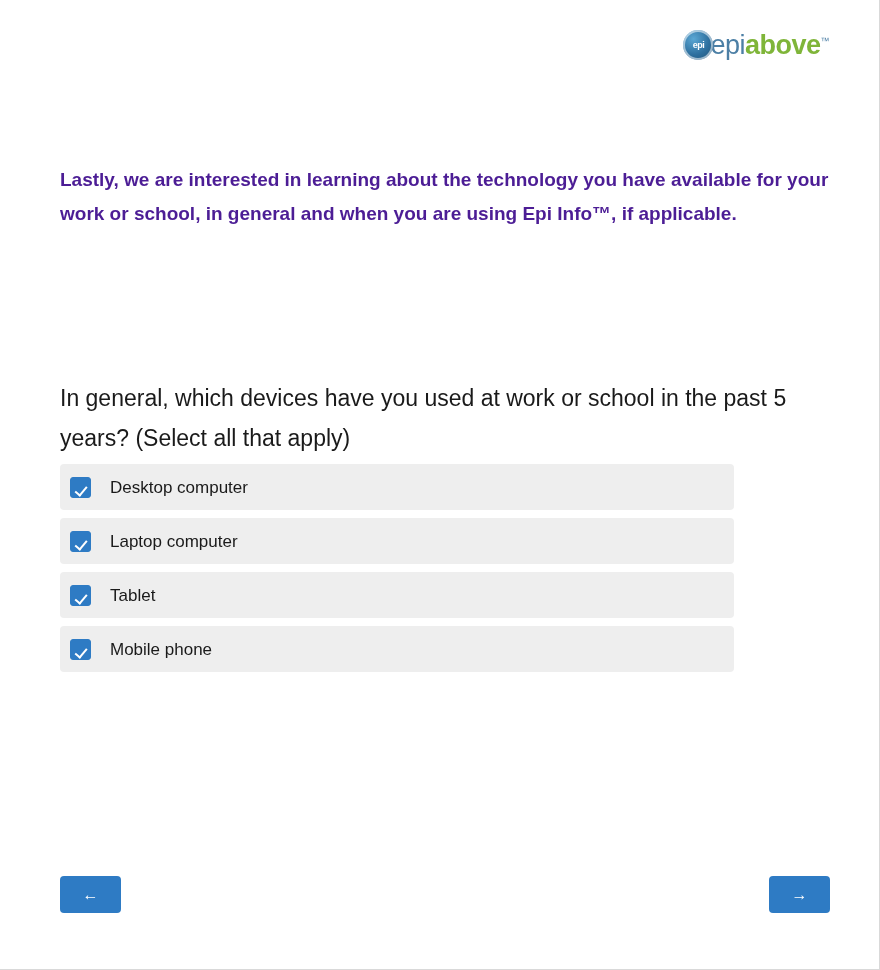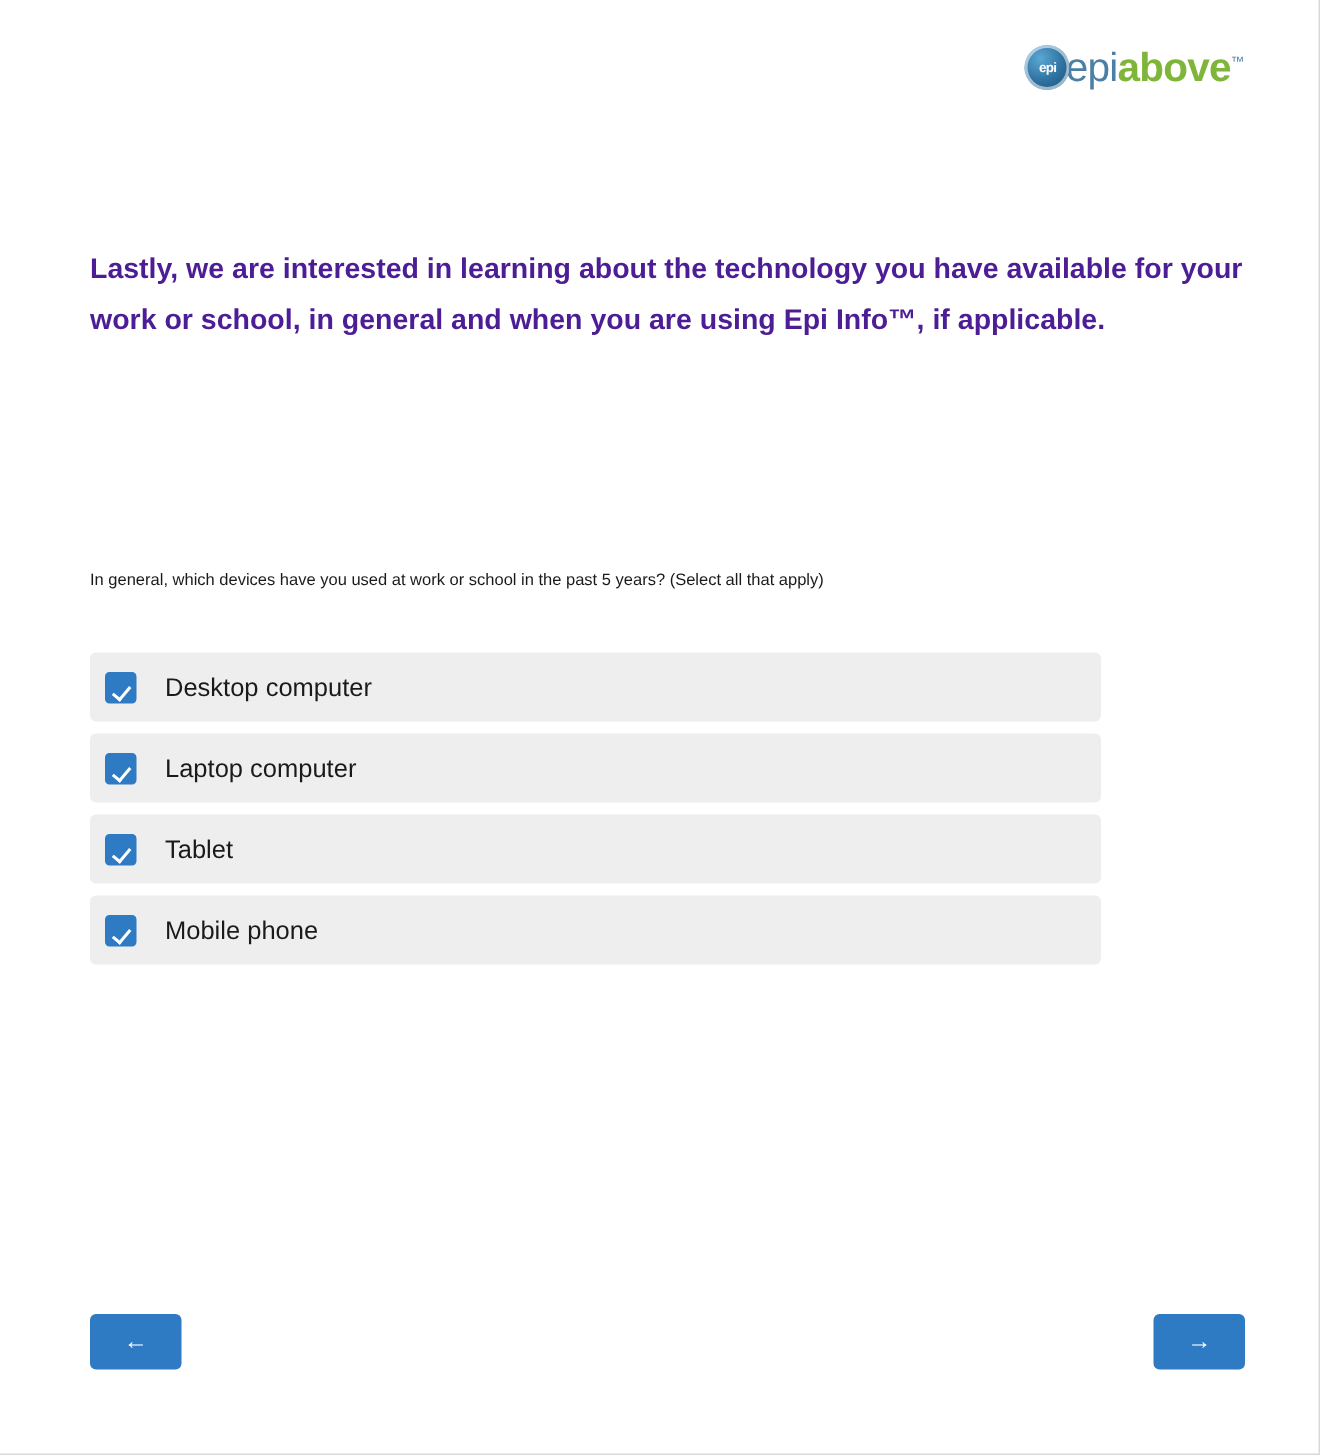--- a/index.html
+++ b/index.html
@@ -93,29 +93,29 @@
     line-height: 1.77;
     color: #4c1d95;
   }
 
   
   .question {
     position: absolute;
     top: 378px;
     left: 60px;
     width: 772px;
-    font-size: 11px;
+    font-size: 23px;
     line-height: 1.75;
     color: #1a1a1a;
   }
 
   
   .options {
     position: absolute;
-    top: 435px;
+    top: 464px;
     left: 60px;
     width: 674px;
   }
   .option-row {
     display: flex;
     align-items: center;
     height: 46px;
     background: #eeeeee;
     border-radius: 4px;
     margin-bottom: 8px;

